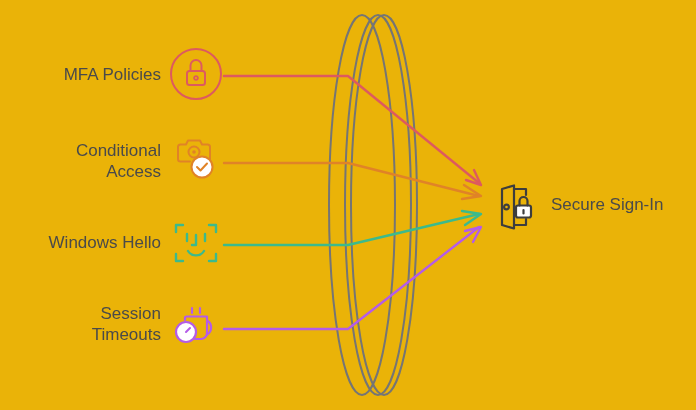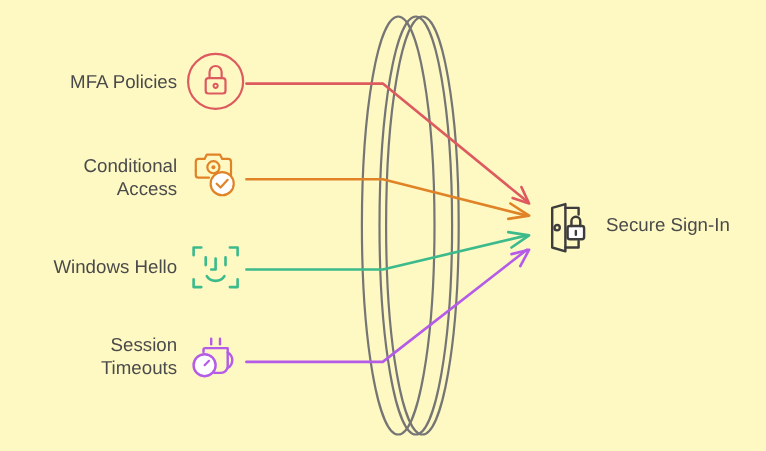--- a/index.html
+++ b/index.html
@@ -7,21 +7,21 @@
     padding: 0;
     background: #ffffff;
   }
   body {
     font-family: "Liberation Sans", sans-serif;
   }
   #canvas {
     position: relative;
     width: 696px;
     height: 410px;
-    background: #fef9c3;
+    background: #eab308;
     overflow: hidden;
   }
   #diagram-svg {
     position: absolute;
     left: 0;
     top: 0;
     width: 696px;
     height: 410px;
   }
   .node-label {

